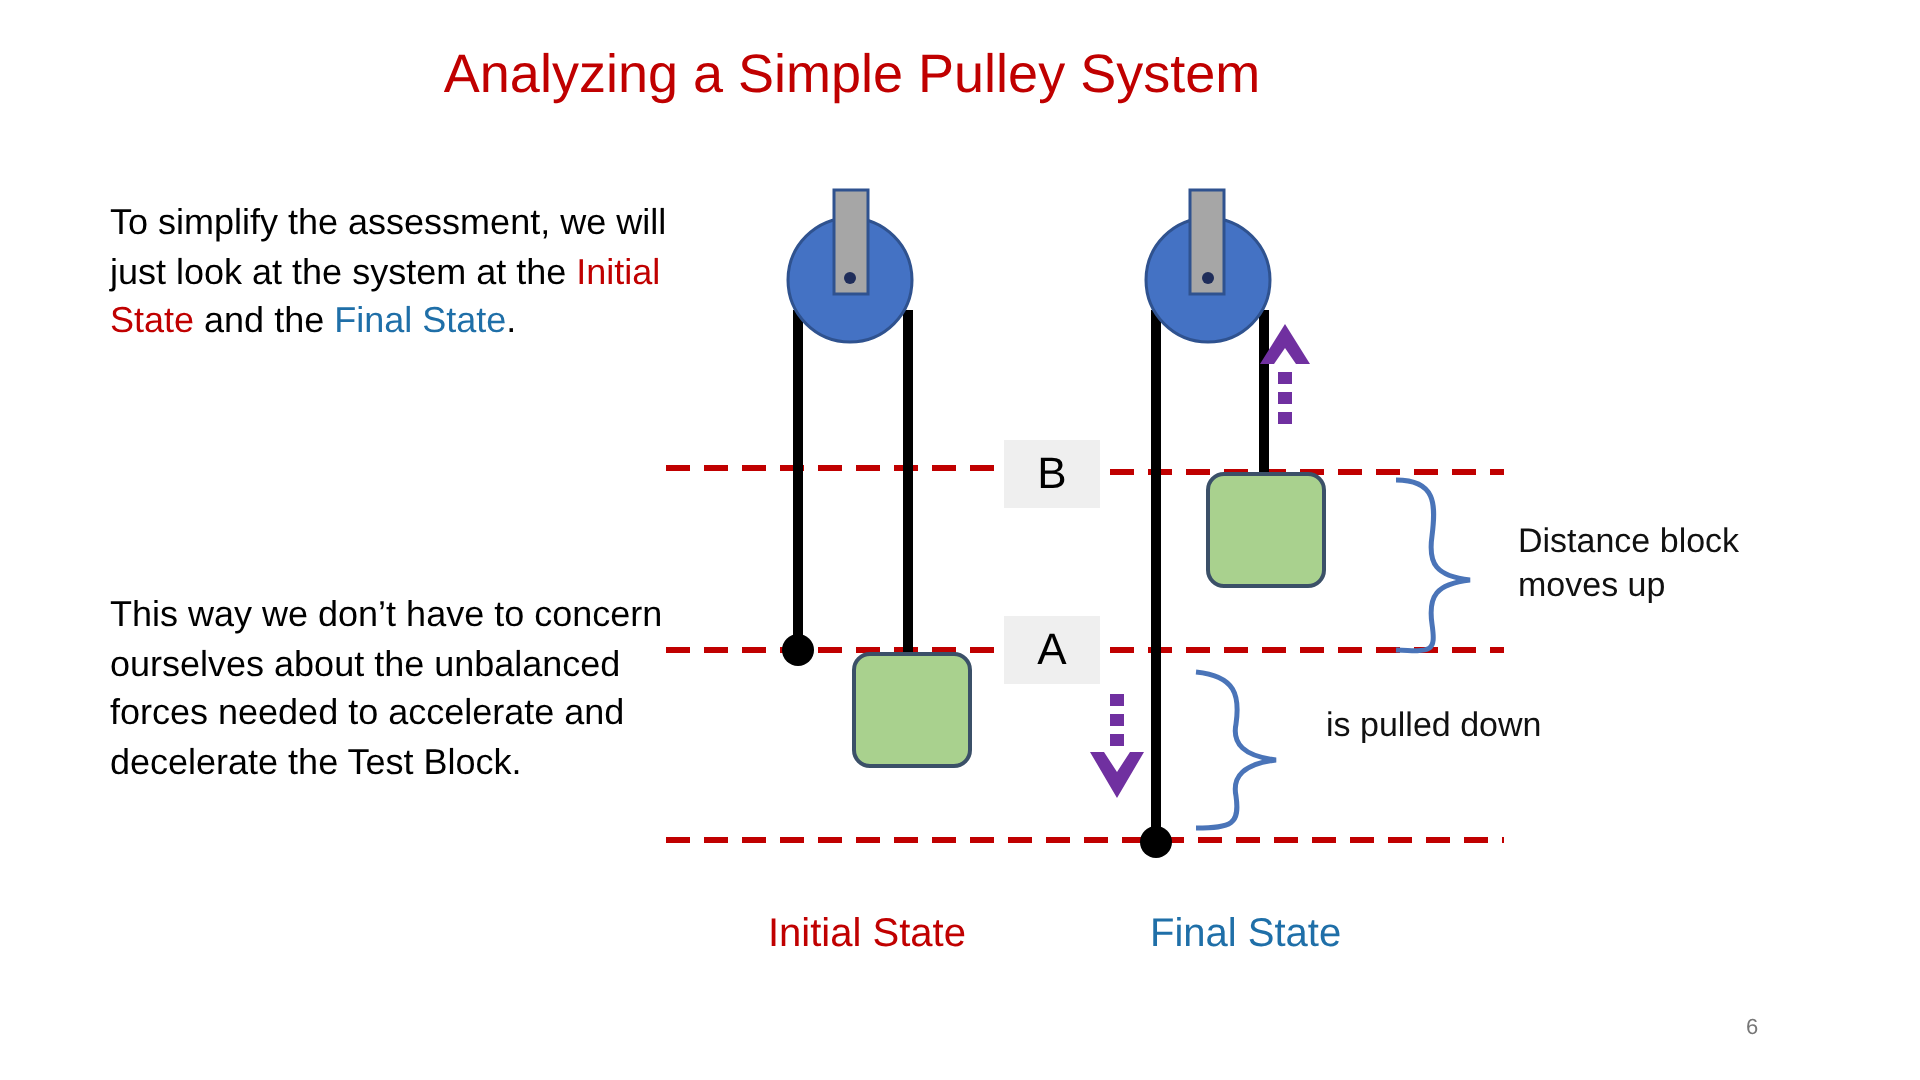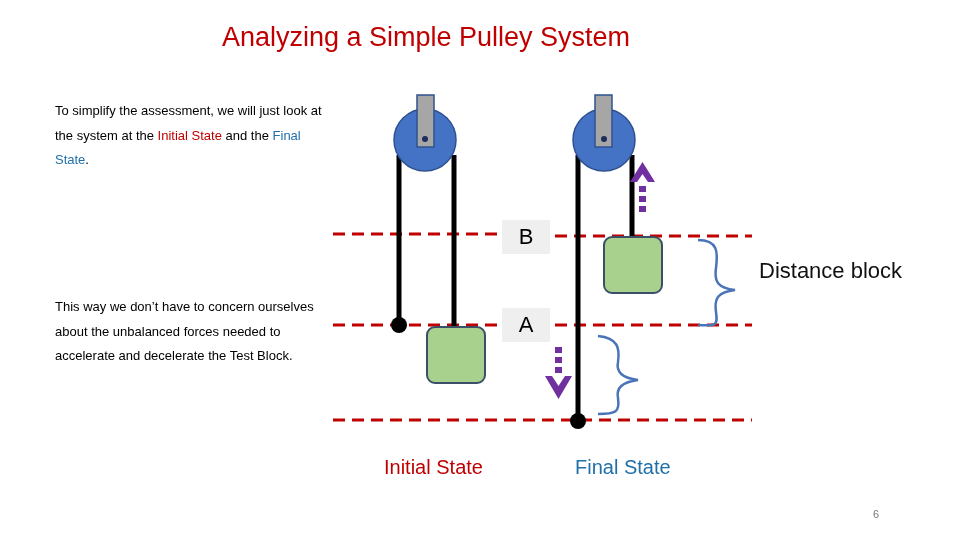--- a/index.html
+++ b/index.html
@@ -1,24 +1,24 @@
 <!DOCTYPE html>
 <html><head>
   <meta charset="utf-8">
   <style>
     html, body { margin: 0; padding: 0; }
     body { width: 960px; height: 540px; background: #ffffff; position: relative; overflow: hidden; font-family: "Liberation Sans", sans-serif; }
     .title { position: absolute; left: 0; width: 852px; top: 22px; text-align: center; font-size: 27px; color: #c00000; }
-    .para { position: absolute; left: 55px; font-size: 13px; line-height: 24.5px; color: #000; }
+    .para { position: absolute; left: 55px; font-size: 18px; line-height: 24.5px; color: #000; }
     .para1 { top: 99px; width: 280px; }
     .para2 { top: 255px; width: 280px; margin-top: 40px; }
     .red { color: #c00000; }
     .blue { color: #1f6fa8; }
     svg.diagram { position: absolute; left: 0; top: 0; }
-    .lbl { position: absolute; font-size: 22px; color: #111; line-height: 22px; }
+    .lbl { position: absolute; font-size: 17px; color: #111; line-height: 22px; }
     .state { position: absolute; font-size: 20px; top: 456px; }
     .page-num { position: absolute; left: 873px; top: 508px; font-size: 11px; color: #777; }
     .letter-box { position: absolute; width: 48px; height: 34px; background: #efefef; display: flex; align-items: center; justify-content: center; font-size: 22px; color: #000; }
   </style>
 </head>
 <body>
 
 <div class="title">Analyzing a Simple Pulley System</div>
 
 <div class="para para1"><span>To simplify the assessment, we will just look at the system at the </span><span class="red">Initial State</span><span> and the </span><span class="blue">Final State</span><span>.</span></div>
@@ -71,20 +71,22 @@
 
   <path d="M 698 240 C 718 240, 718 252, 716 268 C 714 282, 718 288, 735 290 C 718 292, 714 298, 716 312 C 718 326, 716 326, 698 325" fill="none" stroke="#4a74b8" stroke-width="2.5"></path>
   <path d="M 598 336 C 618 338, 620 348, 618 362 C 616 372, 622 378, 638 380 C 622 382, 616 388, 618 398 C 620 412, 616 414, 598 414" fill="none" stroke="#4a74b8" stroke-width="2.5"></path>
 </svg>
 
 <div class="letter-box" style="left:502px; top:220px;">B</div>
 <div class="letter-box" style="left:502px; top:308px;">A</div>
 
 <div class="lbl" style="left:759px; top:260px;">
   <div>Distance block</div>
+  <div>moves up</div>
 </div>
 <div class="lbl" style="left:663px; top:352px;">
+  <div>is pulled down</div>
 </div>
 
 <div class="state red" style="left:384px;">Initial State</div>
 <div class="state blue" style="left:575px;">Final State</div>
 
 <div class="page-num">6</div>
 
 </body></html>

